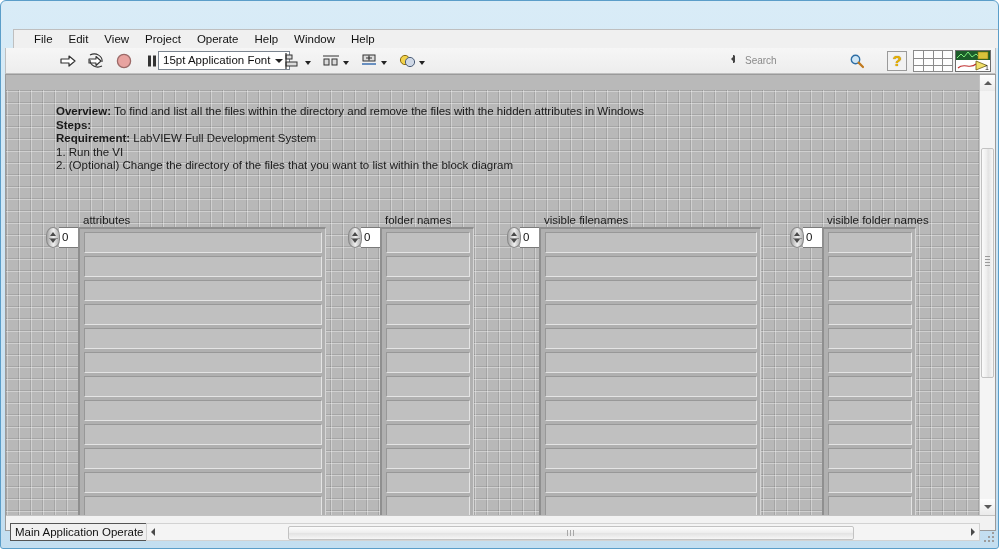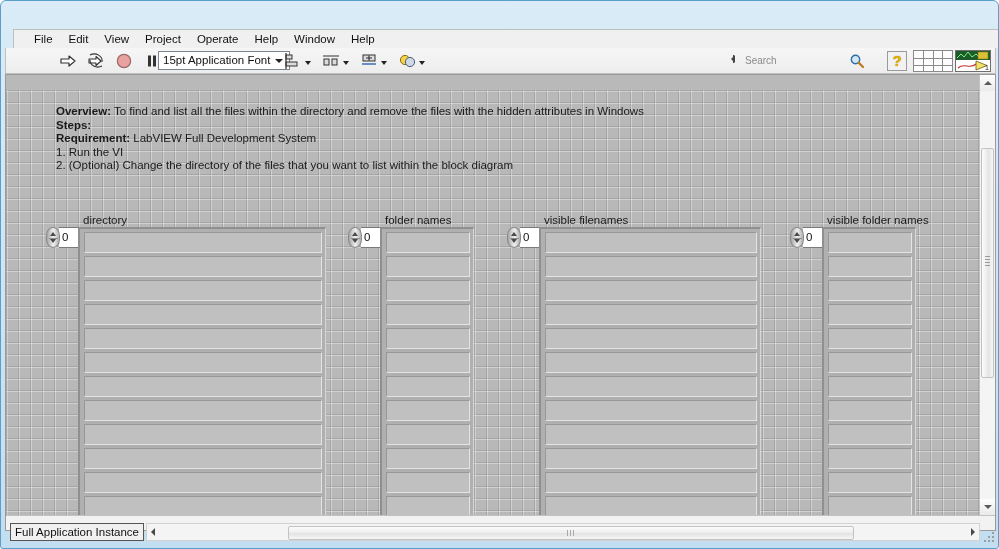--- a/index.html
+++ b/index.html
@@ -629,21 +629,21 @@
           <b>Steps:</b>
         </div>
         <div>
           <b>Requirement:</b><span> LabVIEW Full Development System</span>
         </div>
         <div>1. Run the VI</div>
         <div>2. (Optional) Change the directory of the files that you want to list within the block diagram</div>
       </div>
 
       <div class="array" style="left:40px; top:124px;">
-        <div class="array-label" style="left:37px;">directory</div>
+        <div class="array-label" style="left:37px;">attributes</div>
         <div class="index-display">
           <div class="spinner">
             <span class="up"></span>
             <span class="dn"></span>
           </div>
           <div class="index-value">0</div>
         </div>
         <div class="array-box" style="left:32px; width:248px;">
           <div class="array-row"></div>
           <div class="array-row"></div>
@@ -750,21 +750,21 @@
         </div>
       <div class="arrow dn">
           <i></i>
         </div>
     </div>
 
     <div class="hscroll-area"></div>
   </div>
 
   <div class="statusbar">
-    <div class="app-instance">Full Application Instance</div>
+    <div class="app-instance">Main Application Operate</div>
     <div class="hbar">
       <div class="harrow l">
           <i></i>
         </div>
       <div class="harrow r">
           <i></i>
         </div>
       <div class="hthumb">
           <i></i>
         </div>

